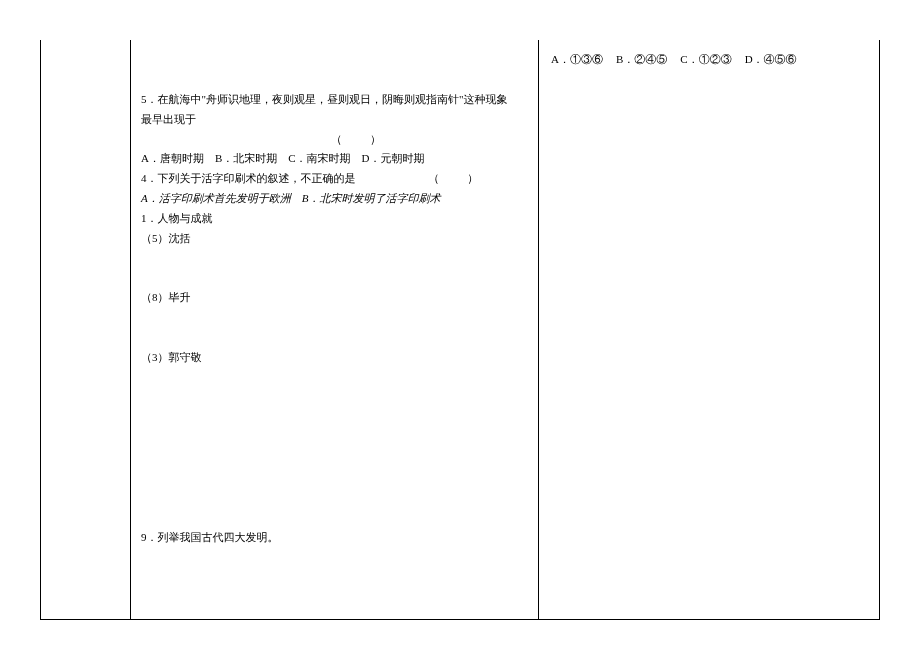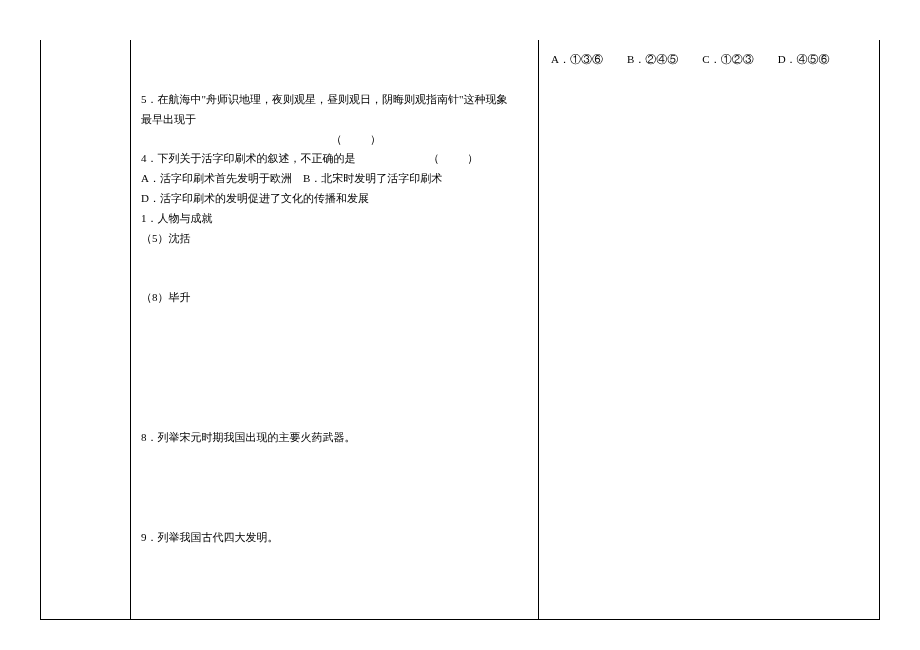--- a/index.html
+++ b/index.html
@@ -39,75 +39,76 @@
       padding: 10px 20px 10px 10px;
       line-height: 1.8;
     }
     .right-col {
       width: 340px;
       padding: 10px 12px;
       line-height: 1.8;
     }
     .options-row {
       display: flex;
-      gap: 24px;
+      gap: 13px;
       white-space: nowrap;
     }
     .spacer-sm {
       height: 20px;
     }
     .spacer-md {
       height: 40px;
     }
     .spacer-lg {
       height: 60px;
     }
     .paren {
       letter-spacing: 2px;
     }
     .q5-line2 {
       padding-left: 190px;
     }
     .q6-opts {
       letter-spacing: 0;
+      font-style: italic;
     }
     .q6-paren {
       padding-left: 70px;
     }
   </style>
 </head>
 <body>
 
 <div class="page-container">
   <div class="outer-border">
     <div class="left-col"></div>
 
     <div class="mid-col">
       <div class="spacer-md"></div>
       <div>5．在航海中"舟师识地理，夜则观星，昼则观日，阴晦则观指南针"这种现象最早出现于</div>
       <div class="q5-line2">
         <span class="paren">（　　）</span>
       </div>
+      <div>A．唐朝时期　B．北宋时期　C．南宋时期　D．元朝时期</div>
 
       <div>
         <span>4．下列关于活字印刷术的叙述，不正确的是</span>
         <span class="q6-paren paren">（　　）</span>
       </div>
       <div class="q6-opts">A．活字印刷术首先发明于欧洲　B．北宋时发明了活字印刷术</div>
-      <div>D．活字印刷术的发明促进了文化的传播和发展</div>
 
       <div>1．人物与成就</div>
       <div>（5）沈括</div>
       <div class="spacer-md"></div>
       <div>（8）毕升</div>
       <div class="spacer-md"></div>
+      <div>（3）郭守敬</div>
 
       <div class="spacer-lg"></div>
       <div class="spacer-sm"></div>
-      <div>8．列举宋元时期我国出现的主要火药武器。</div>
 
       <div class="spacer-lg"></div>
       <div class="spacer-sm"></div>
       <div>9．列举我国古代四大发明。</div>
     </div>
 
     <div class="right-col">
       <div class="options-row">
         <span>A．①③⑥</span>
         <span>B．②④⑤</span>

